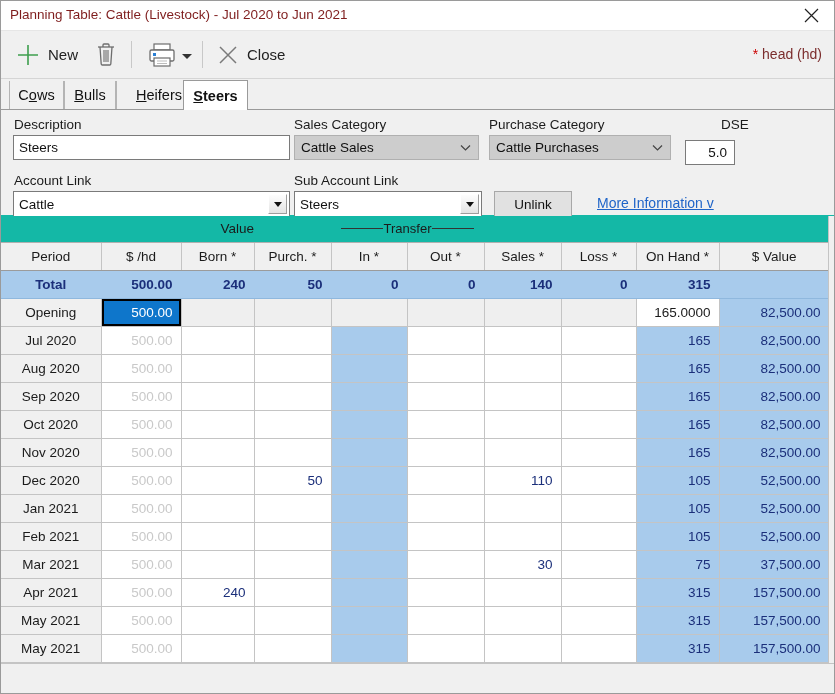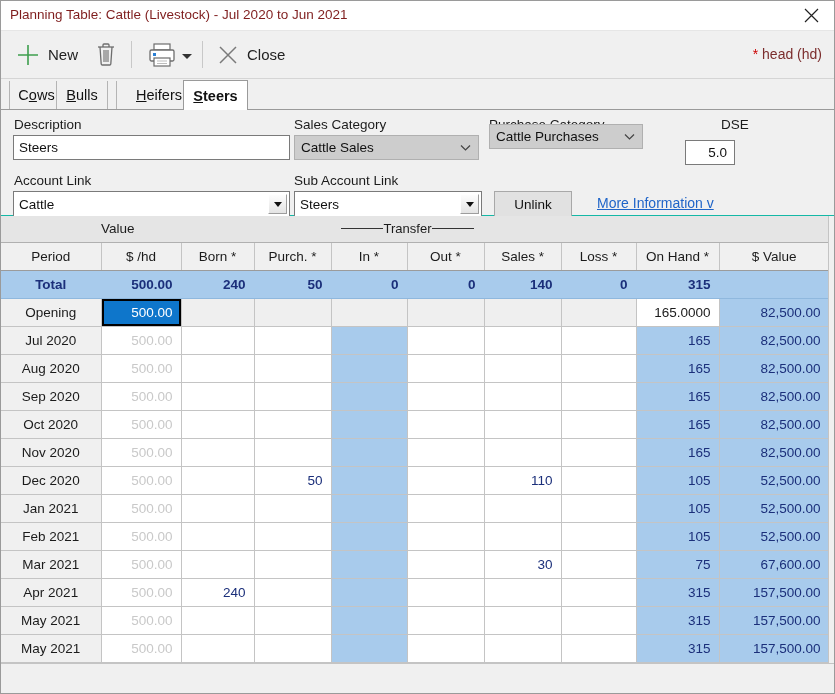--- a/index.html
+++ b/index.html
@@ -220,25 +220,25 @@
     border-right: 1px solid #c4c4c4;
     border-bottom: 1px solid #c4c4c4;
     height: 28px;
     box-sizing: border-box;
     overflow: hidden;
     white-space: nowrap;
   }
 
   
   .grouprow td {
-    background: #e5e5e5;
+    background: #14b8a6;
     border-right: none;
     border-bottom: 1px solid #b0b0b0;
     height: 26px;
-    text-align: left;
+    text-align: right;
     color: #1b1b1b;
     font-weight: normal;
   }
   .xfer-wrap { display: flex; align-items: center; justify-content: center; gap: 0; }
   .xfer-line { height: 1px; background: #333; width: 42px; }
   .xfer-text { padding: 0 1px; font-size: 13px; }
 
   
   .colhdr td {
     background: #f0f0f0;
@@ -380,21 +380,21 @@
 
     <div class="head-note">
       <span class="ast">*</span><span> head (hd)</span>
     </div>
   </div>
 
   <div class="tabstrip">
     <div class="tab" style="left:8px; width:55px;">
       <span>C<u>o</u>ws</span>
     </div>
-    <div class="tab" style="left:55px; width:52px;">
+    <div class="tab" style="left:63px; width:52px;">
       <span><u>B</u>ulls</span>
     </div>
     <div class="tab" style="left:115px; width:86px;">
       <span><u>H</u>eifers</span>
     </div>
     <div class="tab active" style="left:182px; width:65px;">
       <span><u>S</u>teers</span>
     </div>
   </div>
 
@@ -409,21 +409,21 @@
     <div class="flatcombo" style="left:293px; top:25px; width:185px; height:25px;">
       <span class="cv">Cattle Sales</span>
       <span class="chev">
         <svg width="11" height="8" viewBox="0 0 11 8">
             <path d="M1 1.5 L5.5 6 L10 1.5" stroke="#444" stroke-width="1.2" fill="none"></path>
           </svg>
       </span>
     </div>
 
     <div class="fld-label" style="left:488px; top:7px;">Purchase Category</div>
-    <div class="flatcombo" style="left:488px; top:14px; width:154px; height:25px;align-items:center;">
+    <div class="flatcombo" style="left:488px; top:25px; width:182px; height:25px;align-items:center;">
       <span class="cv">Cattle Purchases</span>
       <span class="chev">
         <svg width="11" height="8" viewBox="0 0 11 8">
             <path d="M1 1.5 L5.5 6 L10 1.5" stroke="#444" stroke-width="1.2" fill="none"></path>
           </svg>
       </span>
     </div>
 
     <div class="fld-label" style="left:684px; top:7px;margin-left:36px;">DSE</div>
     <div class="txtbox num" style="left:684px; top:30px; width:50px; height:25px;">
@@ -621,21 +621,21 @@
           <tr class="datarow">
             <td class="period">Mar 2021</td>
             <td class="rate">500.00</td>
             <td class="num"></td>
             <td class="num"></td>
             <td class="num shade"></td>
             <td class="num"></td>
             <td class="num">30</td>
             <td class="num"></td>
             <td class="num calc">75</td>
-            <td class="num calc">67,600.00</td>
+            <td class="num calc">37,500.00</td>
           </tr>
           <tr class="datarow">
             <td class="period">Apr 2021</td>
             <td class="rate">500.00</td>
             <td class="num">240</td>
             <td class="num"></td>
             <td class="num shade"></td>
             <td class="num"></td>
             <td class="num"></td>
             <td class="num"></td>

